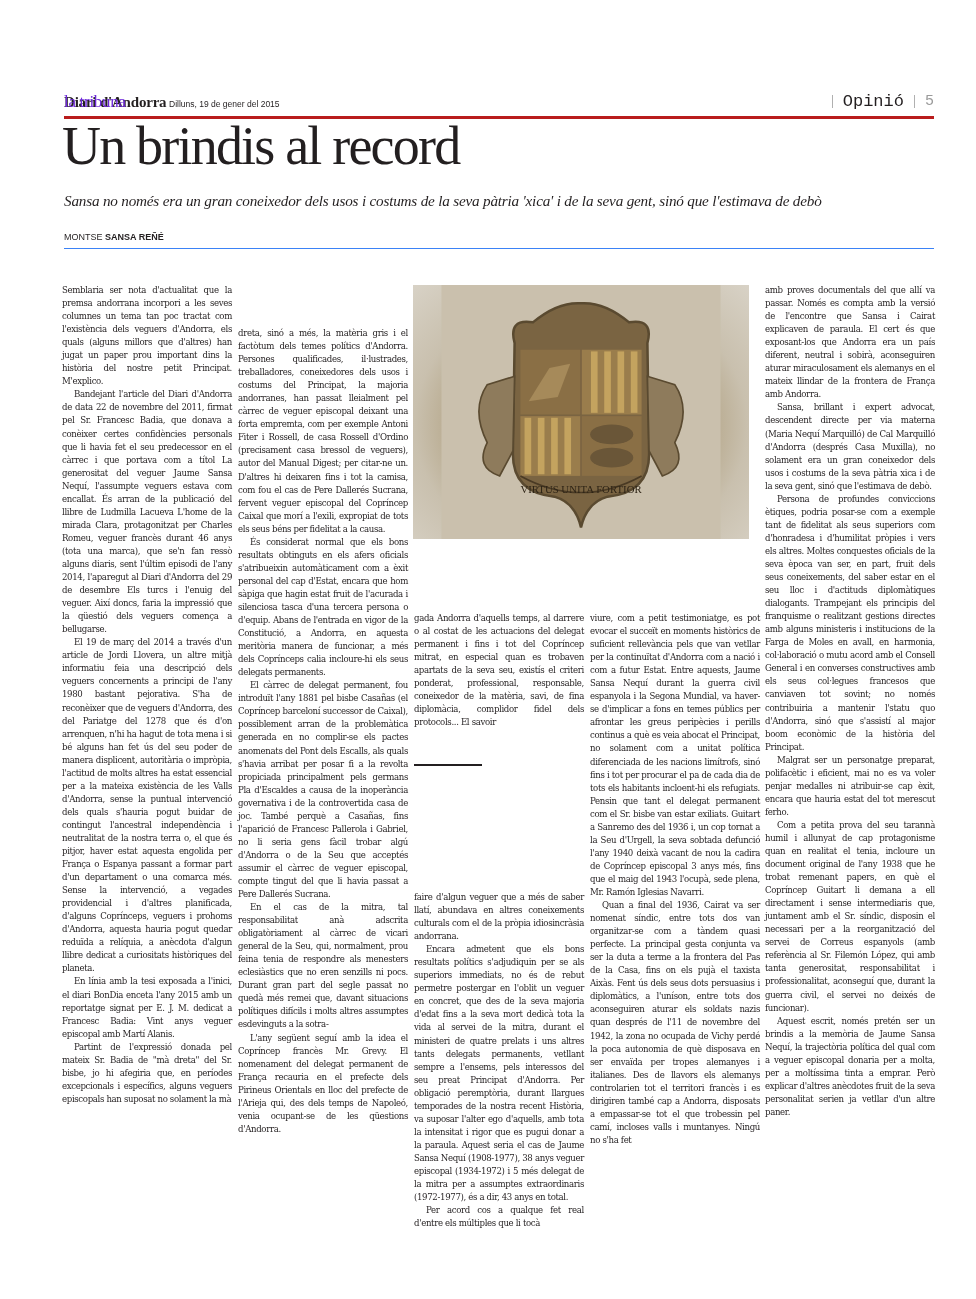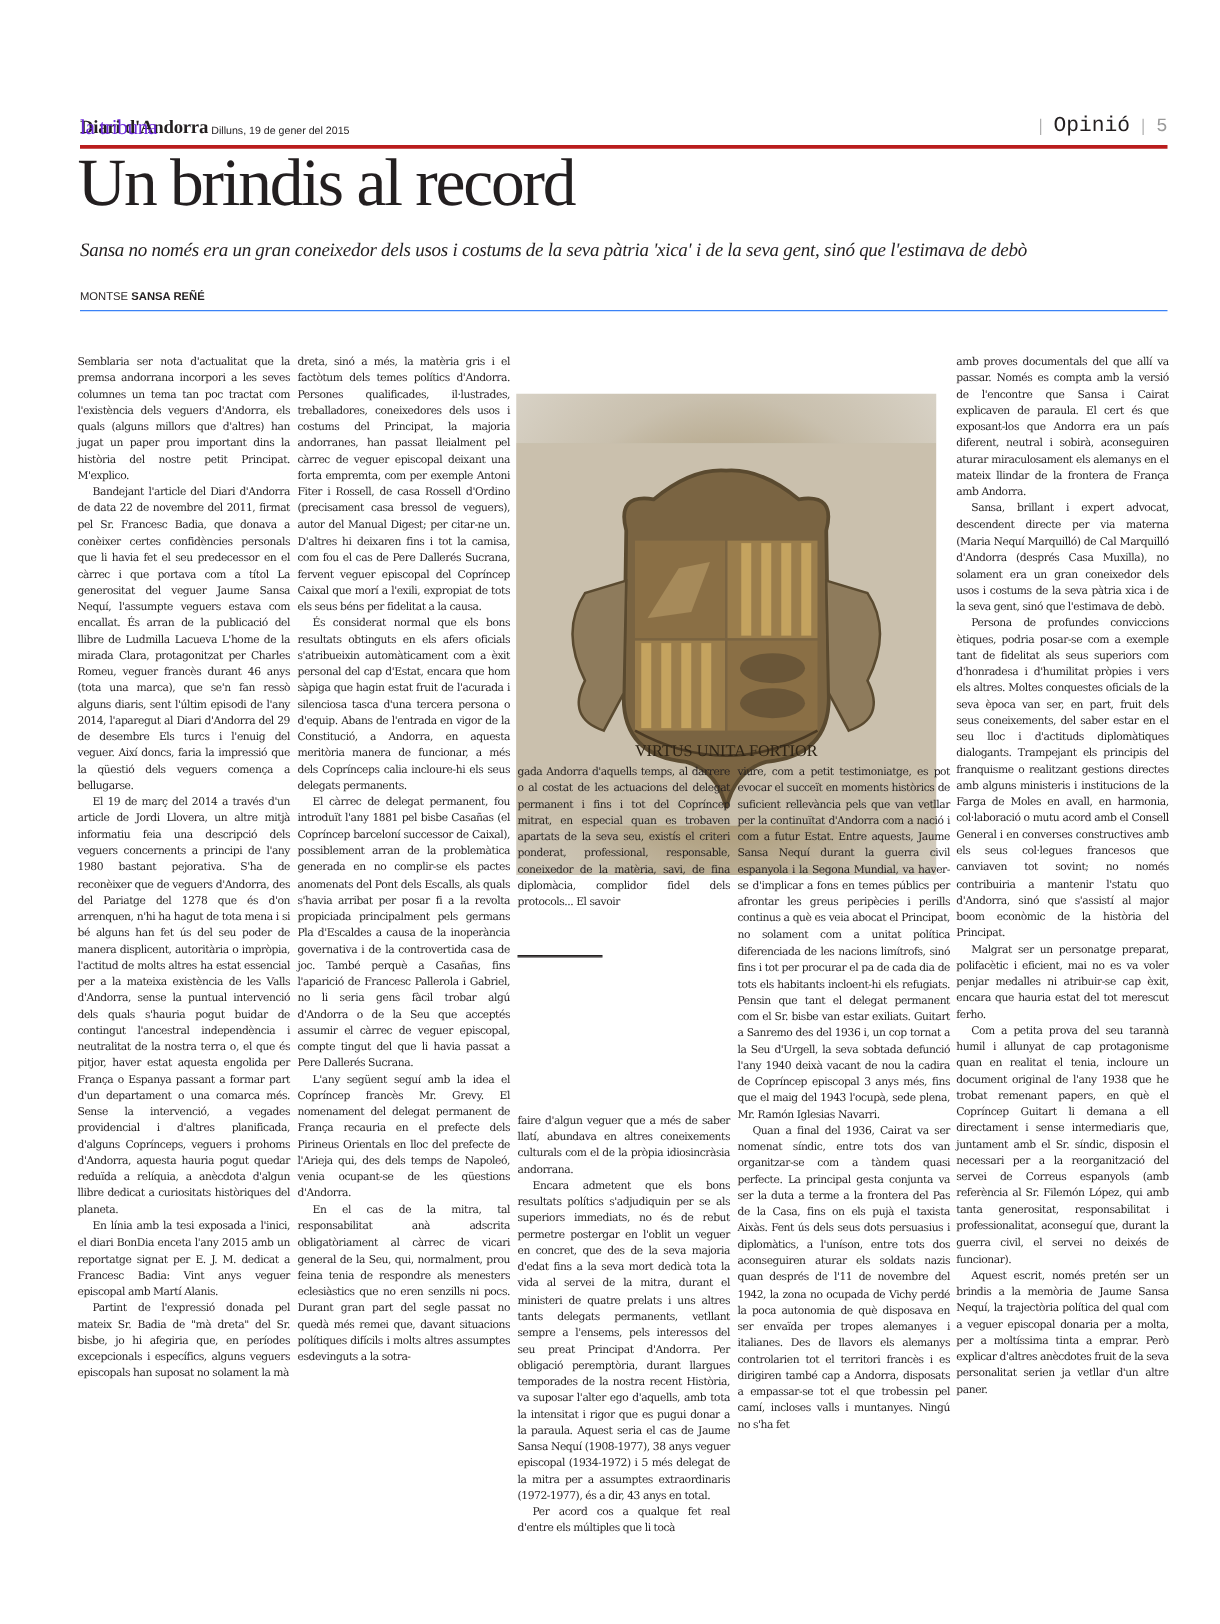--- a/index.html
+++ b/index.html
@@ -14,26 +14,26 @@
   .kicker { position: absolute; left: 64px; top: 92px; font-family: "Liberation Serif", serif; font-size: 17px; color: #6d28d9; letter-spacing: -0.3px; }
   .headline { position: absolute; left: 62px; top: 114px; font-family: "Liberation Serif", serif; font-size: 54px; letter-spacing: -1.8px; line-height: 1.2; }
   .subtitle { position: absolute; left: 64px; top: 192px; font-family: "Liberation Serif", serif; font-style: italic; font-size: 15.2px; letter-spacing: -0.2px; }
   .byline { position: absolute; left: 64px; top: 232px; width: 870px; height: 14px; border-bottom: 1px solid #3b82f6; font-family: "Liberation Sans", sans-serif; font-size: 9px; padding-bottom: 2px; }
   .byline b { font-weight: bold; }
 
   .col { position: absolute; top: 284px; width: 170px; font-family: "DejaVu Serif", serif; font-size: 8.6px; line-height: 13.05px; text-align: justify; letter-spacing: -0.35px; }
   .col p { margin: 0; text-indent: 12px; }
   .col p.first { text-indent: 0; }
   .c1 { left: 62px; }
-  .c2 { left: 238px; }
+  .c2 { left: 238px; margin-top: 43px; }
   .c3 { left: 414px; top: 612px; }
   .c4 { left: 590px; top: 612px; }
   .c5 { left: 765px; }
 
-  .photo { position: absolute; left: 413px; top: 285px; width: 336px; height: 385px; background: radial-gradient(ellipse at 50% 55%, #8b7550 0%, #a89672 40%, #c9c0ae 70%, #d8d2c6 100%); overflow: hidden; margin-top: 30px; }
+  .photo { position: absolute; left: 413px; top: 285px; width: 336px; height: 254px; background: radial-gradient(ellipse at 50% 55%, #8b7550 0%, #a89672 40%, #c9c0ae 70%, #d8d2c6 100%); overflow: hidden; }
   .photo svg { width: 100%; height: 100%; display: block; }
 
   .pullquote { position: absolute; left: 414px; top: 764px; width: 170px; }
   .pullquote .rule { width: 68px; height: 1px; background: #231f20; }
   .pullquote .text { margin: 17px 0 16px 0; font-family: "Liberation Serif", serif; font-size: 12.2px; line-height: 19px; font-variant: small-caps; letter-spacing: 0.1px; }
 </style>
 </head>
 <body>
 
 <header class="masthead">
@@ -60,22 +60,22 @@
   <p>Bandejant l'article del Diari d'Andorra de data 22 de novembre del 2011, firmat pel Sr. Francesc Badia, que donava a conèixer certes confidències personals que li havia fet el seu predecessor en el càrrec i que portava com a títol La generositat del veguer Jaume Sansa Nequí, l'assumpte veguers estava com encallat. És arran de la publicació del llibre de Ludmilla Lacueva L'home de la mirada Clara, protagonitzat per Charles Romeu, veguer francès durant 46 anys (tota una marca), que se'n fan ressò alguns diaris, sent l'últim episodi de l'any 2014, l'aparegut al Diari d'Andorra del 29 de desembre Els turcs i l'enuig del veguer. Així doncs, faria la impressió que la qüestió dels veguers comença a bellugarse.</p>
   <p>El 19 de març del 2014 a través d'un article de Jordi Llovera, un altre mitjà informatiu feia una descripció dels veguers concernents a principi de l'any 1980 bastant pejorativa. S'ha de reconèixer que de veguers d'Andorra, des del Pariatge del 1278 que és d'on arrenquen, n'hi ha hagut de tota mena i si bé alguns han fet ús del seu poder de manera displicent, autoritària o impròpia, l'actitud de molts altres ha estat essencial per a la mateixa existència de les Valls d'Andorra, sense la puntual intervenció dels quals s'hauria pogut buidar de contingut l'ancestral independència i neutralitat de la nostra terra o, el que és pitjor, haver estat aquesta engolida per França o Espanya passant a formar part d'un departament o una comarca més. Sense la intervenció, a vegades providencial i d'altres planificada, d'alguns Coprínceps, veguers i prohoms d'Andorra, aquesta hauria pogut quedar reduïda a relíquia, a anècdota d'algun llibre dedicat a curiositats històriques del planeta.</p>
   <p>En línia amb la tesi exposada a l'inici, el diari BonDia enceta l'any 2015 amb un reportatge signat per E. J. M. dedicat a Francesc Badia: Vint anys veguer episcopal amb Martí Alanis.</p>
   <p>Partint de l'expressió donada pel mateix Sr. Badia de "mà dreta" del Sr. bisbe, jo hi afegiria que, en períodes excepcionals i específics, alguns veguers episcopals han suposat no solament la mà</p>
 </div>
 
 <div class="col c2">
   <p class="first">dreta, sinó a més, la matèria gris i el factòtum dels temes polítics d'Andorra. Persones qualificades, il·lustrades, treballadores, coneixedores dels usos i costums del Principat, la majoria andorranes, han passat lleialment pel càrrec de veguer episcopal deixant una forta empremta, com per exemple Antoni Fiter i Rossell, de casa Rossell d'Ordino (precisament casa bressol de veguers), autor del Manual Digest; per citar-ne un. D'altres hi deixaren fins i tot la camisa, com fou el cas de Pere Dallerés Sucrana, fervent veguer episcopal del Copríncep Caixal que morí a l'exili, expropiat de tots els seus béns per fidelitat a la causa.</p>
   <p>És considerat normal que els bons resultats obtinguts en els afers oficials s'atribueixin automàticament com a èxit personal del cap d'Estat, encara que hom sàpiga que hagin estat fruit de l'acurada i silenciosa tasca d'una tercera persona o d'equip. Abans de l'entrada en vigor de la Constitució, a Andorra, en aquesta meritòria manera de funcionar, a més dels Coprínceps calia incloure-hi els seus delegats permanents.</p>
   <p>El càrrec de delegat permanent, fou introduït l'any 1881 pel bisbe Casañas (el Copríncep barceloní successor de Caixal), possiblement arran de la problemàtica generada en no complir-se els pactes anomenats del Pont dels Escalls, als quals s'havia arribat per posar fi a la revolta propiciada principalment pels germans Pla d'Escaldes a causa de la inoperància governativa i de la controvertida casa de joc. També perquè a Casañas, fins l'aparició de Francesc Pallerola i Gabriel, no li seria gens fàcil trobar algú d'Andorra o de la Seu que acceptés assumir el càrrec de veguer episcopal, compte tingut del que li havia passat a Pere Dallerés Sucrana.</p>
+  <p>En el cas de la mitra, tal responsabilitat anà adscrita obligatòriament al càrrec de vicari general de la Seu, qui, normalment, prou feina tenia de respondre als menesters eclesiàstics que no eren senzills ni pocs. Durant gran part del segle passat no quedà més remei que, davant situacions polítiques difícils i molts altres assumptes esdevinguts a la sotra-</p>
   <p>L'any següent seguí amb la idea el Copríncep francès Mr. Grevy. El nomenament del delegat permanent de França recauria en el prefecte dels Pirineus Orientals en lloc del prefecte de l'Arieja qui, des dels temps de Napoleó, venia ocupant-se de les qüestions d'Andorra.</p>
-  <p>En el cas de la mitra, tal responsabilitat anà adscrita obligatòriament al càrrec de vicari general de la Seu, qui, normalment, prou feina tenia de respondre als menesters eclesiàstics que no eren senzills ni pocs. Durant gran part del segle passat no quedà més remei que, davant situacions polítiques difícils i molts altres assumptes esdevinguts a la sotra-</p>
 </div>
 
 <div class="photo">
   <svg viewBox="0 0 336 306">
     <rect width="336" height="306" fill="#cfc7b6"></rect>
     <rect x="0" y="0" width="336" height="306" fill="#bfb49d" opacity="0.35"></rect>
 
     <path d="M88 70 Q80 40 110 45 Q140 20 168 22 Q196 20 226 45 Q256 40 248 70 L250 200 Q252 250 200 255 Q175 262 168 292 Q161 262 136 255 Q84 250 86 200 Z" fill="#7a6442" stroke="#5a4a30" stroke-width="3"></path>
     <path d="M55 120 Q35 150 55 190 Q40 220 70 230 L86 200 L88 110 Z" fill="#8e7b5c" stroke="#5a4a30" stroke-width="2"></path>
     <path d="M281 120 Q301 150 281 190 Q296 220 266 230 L250 200 L248 110 Z" fill="#8e7b5c" stroke="#5a4a30" stroke-width="2"></path>

